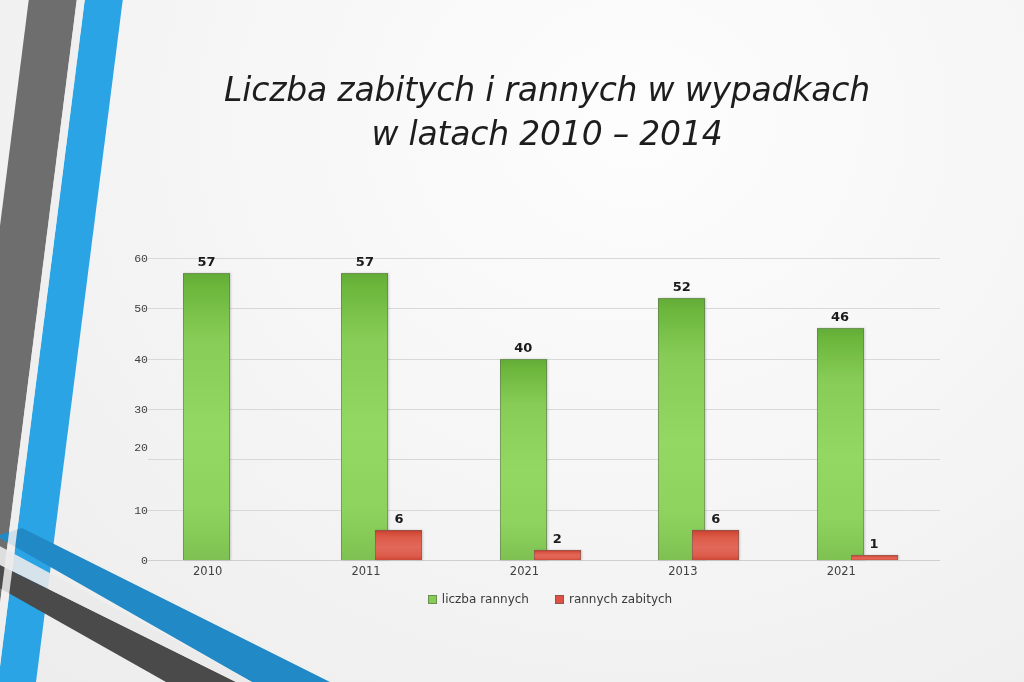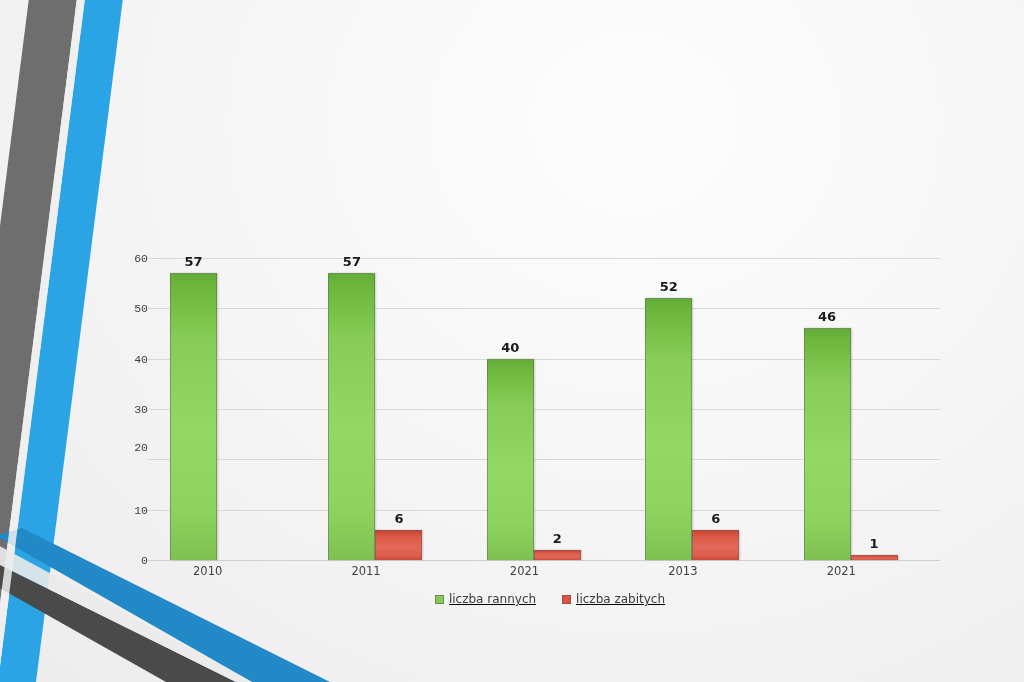--- a/index.html
+++ b/index.html
@@ -109,21 +109,21 @@
   }
   .bar {
     position: absolute;
     bottom: 0;
     width: 47px;
     border: 1px solid rgba(90,90,90,0.45);
     border-bottom: none;
     box-shadow: 1px 0 2px rgba(0,0,0,0.18);
   }
   .bar.green {
-    left: 22px;
+    left: 35px;
     background: linear-gradient(to bottom,
         #63ac38 0%, #6cb63c 4%, #86cc56 22%, #92d862 55%, #8ed35e 82%, #7ec152 100%);
   }
   .bar.red {
     left: 69px;
     background: linear-gradient(to bottom,
         #c6402f 0%, #d04a37 5%, #dd5b48 22%, #e2685a 55%, #de5d4c 84%, #cd4736 100%);
   }
   .bar-label {
     position: absolute;
@@ -159,21 +159,20 @@
   #legend {
     position: absolute;
     left: 40px;
     top: 334px;
     width: 792px;
     display: flex;
     justify-content: center;
     align-items: center;
     gap: 26px;
     padding-left: 12px;
-    text-decoration: underline;
   }
   .legend-item {
     display: flex;
     align-items: center;
     gap: 5px;
   }
   .legend-swatch {
     width: 9px;
     height: 9px;
     border: 1px solid rgba(80,80,80,0.5);
@@ -211,20 +210,24 @@
     <polygon points="86,-10 124,-10 36,682 -2,682" fill="#2ba4e5"></polygon>
 
     <polygon points="-4,536 22,528 330,682 252,682" fill="#2189c6"></polygon>
 
     <polygon points="-50,560 -26,552 236,682 166,682" fill="#4a4a4a"></polygon>
 
     <polygon points="78,-10 86,-10 -2,682 -10,682" fill="#efefef" opacity="0.85"></polygon>
     <polygon points="-26,552 -4,544 252,682 236,682" fill="#eaeaea" opacity="0.9"></polygon>
   </svg>
 
+  <div id="title-block">
+    <div class="title-line">Liczba zabitych i rannych w wypadkach</div>
+    <div class="title-line">w latach 2010 – 2014</div>
+  </div>
 
   <div id="chart">
 
     <div id="plot-wrap">
 
       <div id="y-axis">
           <div class="y-tick" style="top: 302px;">0</div>
           <div class="y-tick" style="top: 251.667px;">10</div>
           <div class="y-tick" style="top: 189px;">20</div>
           <div class="y-tick" style="top: 151px;">30</div>
@@ -294,21 +297,21 @@
         <div class="x-tick">2021</div>
       </div>
 
     <div id="legend">
         <div class="legend-item">
           <span class="legend-swatch green"></span>
           <span class="legend-text">liczba rannych</span>
         </div>
         <div class="legend-item">
           <span class="legend-swatch red"></span>
-          <span class="legend-text">liczba zabitych</span>
+          <span class="legend-text">rannych zabitych</span>
         </div>
       </div>
 
   </div>
 
   <div id="watermark"></div>
 
 </div>
 
 </body></html>

